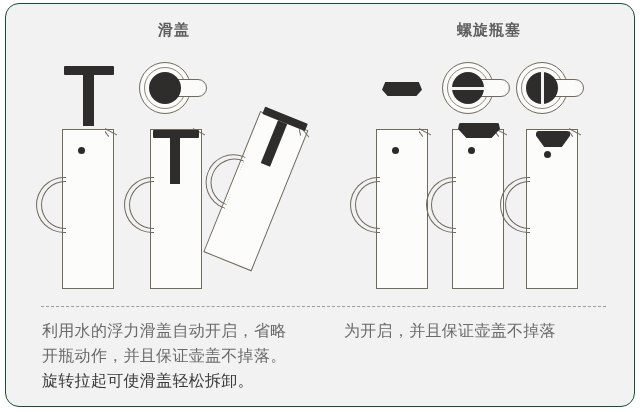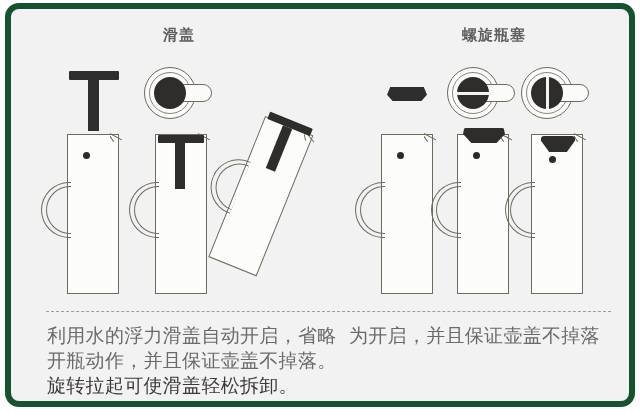--- a/index.html
+++ b/index.html
@@ -14,21 +14,21 @@
     overflow: hidden;
   }
 
   #card {
     position: absolute;
     left: 5px;
     top: 3px;
     width: 630px;
     height: 404px;
     background: #f2f2f2;
-    border: 6px solid #14532d;
+    border: 1px solid #14532d;
     border-radius: 14px;
     box-sizing: border-box;
     overflow: hidden;
   }
 
   .panel {
     position: absolute;
     top: 0;
     height: 100%;
   }
@@ -256,21 +256,21 @@
   .divider {
     position: absolute;
     left: 35px;
     top: 302px;
     width: 565px;
     border-top: 1.4px dashed #9d9d9d;
   }
   .textcol {
     position: absolute;
     top: 314px;
-    font-size: 19px;
+    font-size: 16px;
     line-height: 25px;
     color: #6a6a6a;
     letter-spacing: 0.3px;
   }
   #text-left { left: 36px; width: 300px; }
   #text-right { left: 338px; width: 280px; }
   .textcol .bold {
     color: #3a3a3a;
     font-weight: normal;
   }

